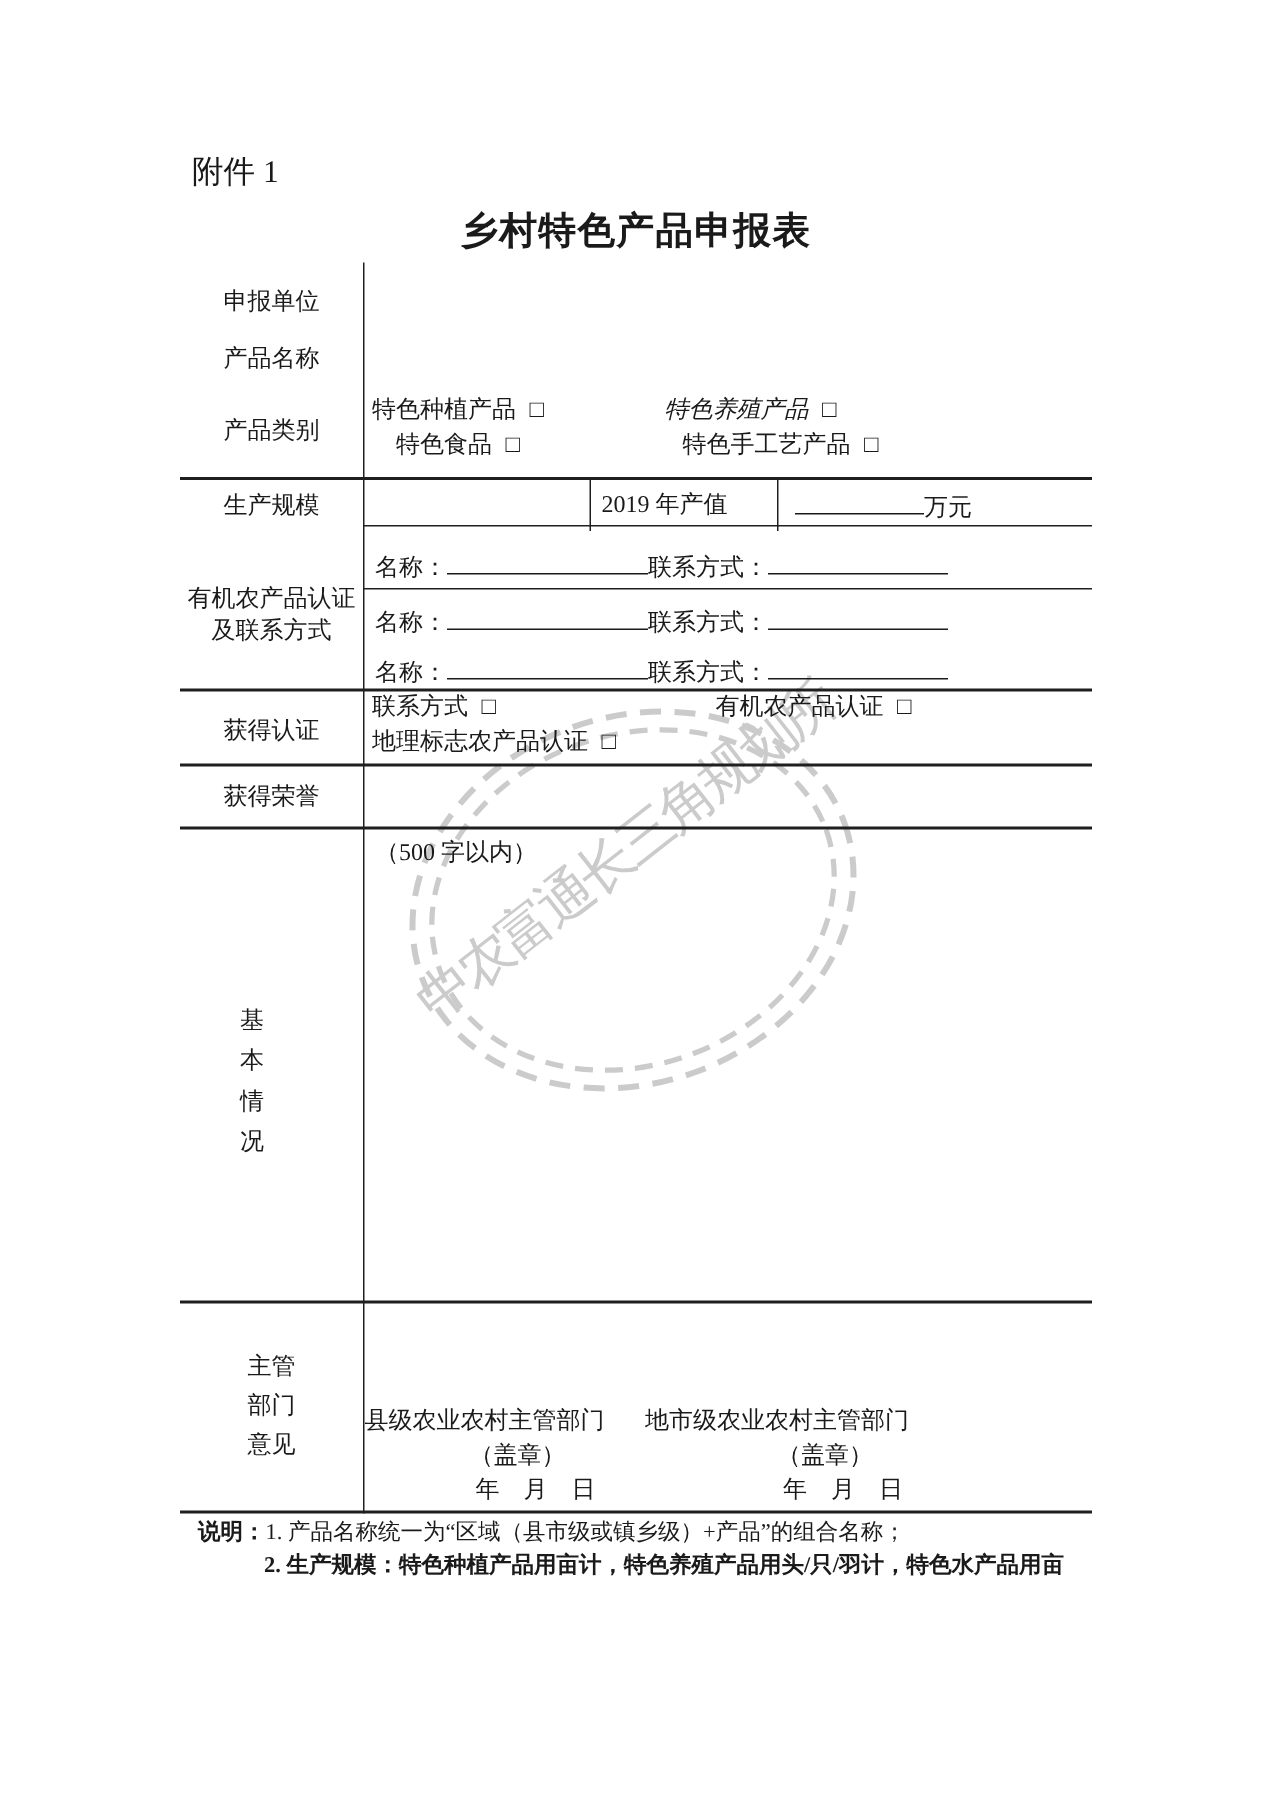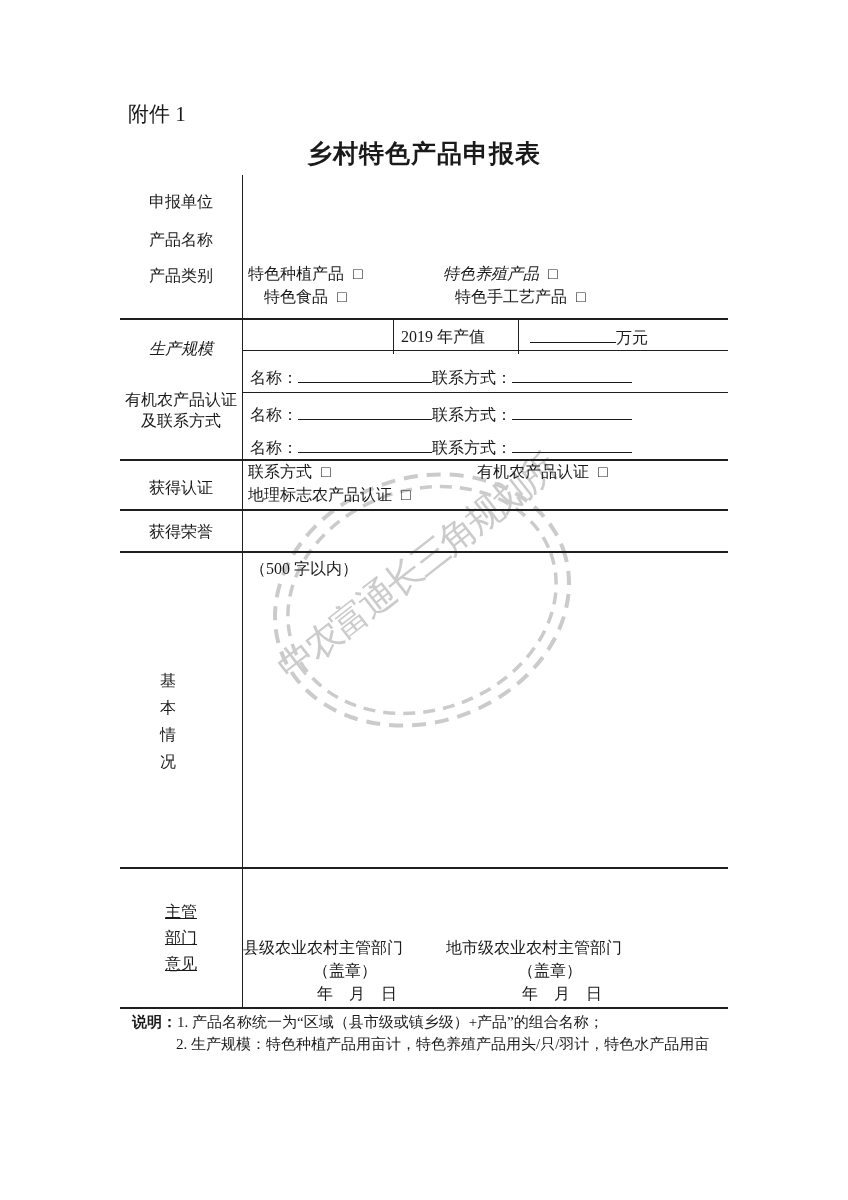--- a/index.html
+++ b/index.html
@@ -53,35 +53,35 @@
   <div class="hline" style="left:120px;top:867px;width:608px;"></div>
   <div class="hline" style="left:120px;top:1007px;width:608px;"></div>
   <div class="hline thin" style="left:242px;top:350px;width:486px;"></div>
   <div class="hline thin" style="left:242px;top:392px;width:486px;"></div>
   <div class="vline" style="left:242px;top:175px;height:834px;"></div>
   <div class="vline" style="left:393px;top:318px;height:36px;"></div>
   <div class="vline" style="left:518px;top:318px;height:36px;"></div>
 
   <div class="lbl" style="top:191px;">申报单位</div>
   <div class="lbl" style="top:229px;">产品名称</div>
-  <div class="lbl" style="top:265px;">产品类别</div>
-  <div class="lbl" style="top:338px;font-style:italic;">生产规模</div>
+  <div class="lbl" style="top:277px;">产品类别</div>
+  <div class="lbl" style="top:327px;">生产规模</div>
   <div class="lbl" style="top:389px;">
     <div>有机农产品认证</div>
     <div>及联系方式</div>
   </div>
   <div class="lbl" style="top:477px;">获得认证</div>
   <div class="lbl" style="top:521px;">获得荣誉</div>
   <div class="lbl vertical-label" style="left:120px;width:96px;top:667px;">
     <div>基</div>
     <div>本</div>
     <div>情</div>
     <div>况</div>
   </div>
-  <div class="lbl authority-label" style="top:899px;text-decoration:underline;">
+  <div class="lbl authority-label" style="top:899px;">
     <div>主管</div>
     <div>部门</div>
     <div>意见</div>
   </div>
 
 
   <div class="ct" style="left:248px;top:264px;">
     <span>特色种植产品</span><span class="cb">□</span>
   </div>
   <div class="ct" style="left:443px;top:264px;font-style:italic;">
@@ -117,22 +117,22 @@
   </div>
   <div class="ct" style="left:248px;top:485px;">
     <span>地理标志农产品认证</span><span class="cb">□</span>
   </div>
 
   <div class="ct" style="left:250px;top:559px;">（500 字以内）</div>
 
   <div class="ct" style="left:243px;top:938px;">县级农业农村主管部门</div>
   <div class="ct" style="left:313px;top:961px;">（盖章）</div>
   <div class="ct" style="left:317px;top:984px;letter-spacing:6px;">年 月 日</div>
-  <div class="ct" style="left:446px;top:938px;">地市级农业农村主管部门</div>
+  <div class="ct" style="left:430px;top:938px;">地市级农业农村主管部门</div>
   <div class="ct" style="left:518px;top:961px;">（盖章）</div>
   <div class="ct" style="left:522px;top:984px;letter-spacing:6px;">年 月 日</div>
 
   <div class="ct note" style="left:132px;top:1012px;">
     <b>说明：</b><span>1. 产品名称统一为“区域（县市级或镇乡级）+产品”的组合名称；</span>
   </div>
-  <div class="ct note" style="left:176px;top:1034px;">2. 生产规模：特色种植产品用亩计，特色养殖产品用头/只/羽计，特色水产品用亩</div>
+  <div class="ct note" style="left:176px;top:1034px;font-weight:bold;">2. 生产规模：特色种植产品用亩计，特色养殖产品用头/只/羽计，特色水产品用亩</div>
 
 </div>
 
 </body></html>

